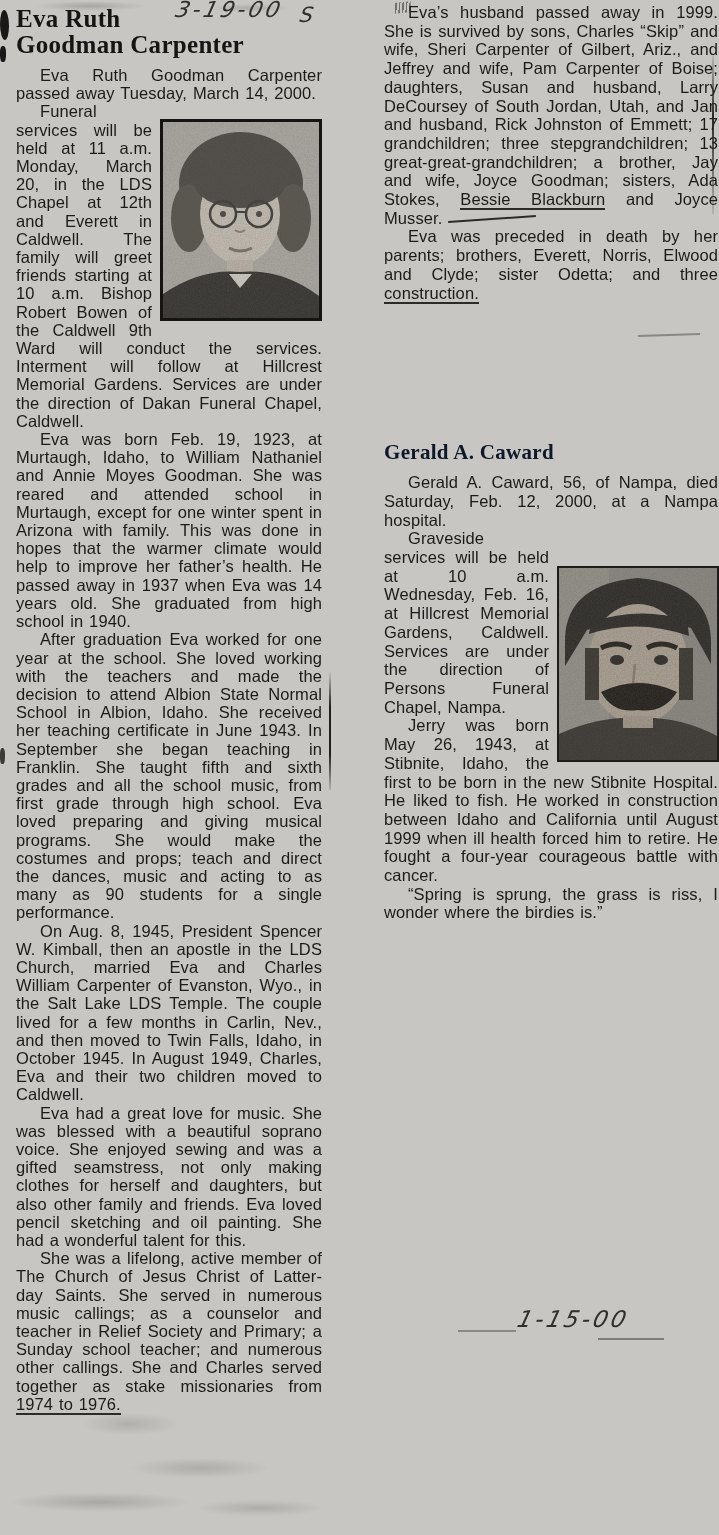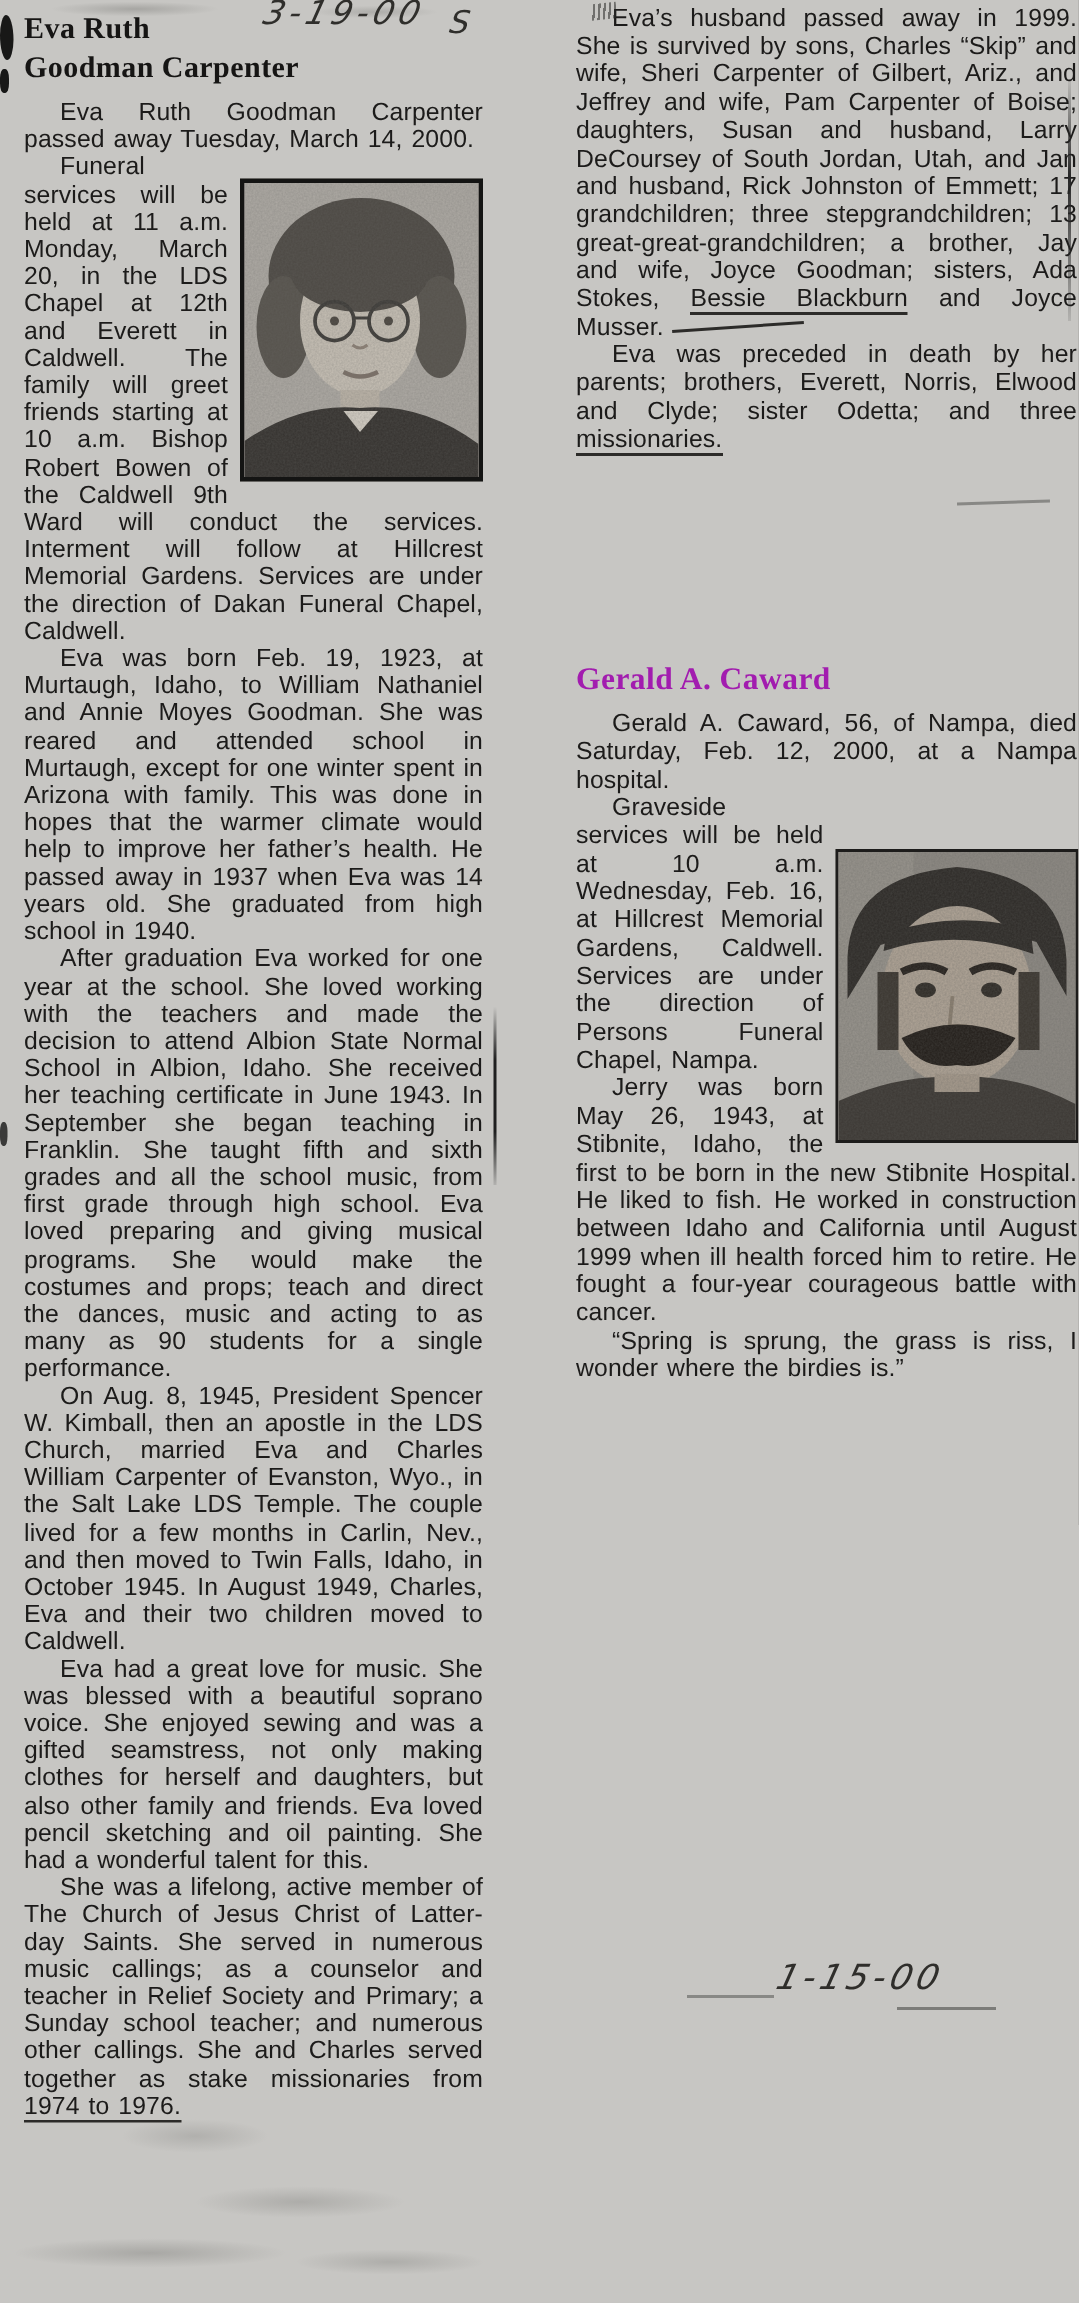--- a/index.html
+++ b/index.html
@@ -1,24 +1,24 @@
 <!DOCTYPE html>
 <html><head>
 <meta charset="utf-8">
 <style>
   html,body{margin:0;padding:0;background:#a9a8a6;}
   .page{position:relative;width:719px;height:1535px;background:#c7c6c3;overflow:hidden;
         font-family:"Liberation Sans",sans-serif;color:#1c1b1a;}
   .col{position:absolute;}
   .col-left{left:16px;top:6px;width:306px;}
   .col-right{left:384px;top:3px;width:334px;}
-  h1.obit-title{font-family:"Liberation Serif",serif;font-weight:bold;font-size:20px;
+  h1.obit-title{font-family:"Liberation Serif",serif;font-weight:bold;font-size:25px;
         line-height:26px;margin:0 0 8px 0;letter-spacing:.3px;color:#161514;}
   h2.obit-title{font-family:"Liberation Serif",serif;font-weight:bold;font-size:21px;
-        line-height:24px;margin:0 0 9px 0;letter-spacing:.3px;color:#a21caf;}
+        line-height:24px;margin:0 0 9px 0;letter-spacing:.3px;color:#0f172a;}
   .para{margin:0;text-align:justify;text-indent:24px;font-size:16.5px;line-height:18.2px;
         letter-spacing:.1px;word-spacing:1.2px;}
   .col-right .para{line-height:18.7px;}
   .noindent{text-indent:0;}
   .para-becky{margin-top:12px;}
   .section-gap{height:138px;}
   .photo{float:right;box-sizing:border-box;background:#b3afa9;}
   .photo-eva{width:162px;height:202px;border:3px solid #141413;margin:17px 0 6px 8px;}
   .photo-gerald{width:162px;height:196px;border:2px solid #1d1c1b;margin:37px -1px 8px 8px;}
   .photo svg{display:block;width:100%;height:100%;}
@@ -96,21 +96,21 @@
 
     <p class="para">Eva was born Feb. 19, 1923, at Murtaugh, Idaho, to William Nathaniel and Annie Moyes Goodman. She was reared and attended school in Murtaugh, except for one winter spent in Arizona with family. This was done in hopes that the warmer climate would help to improve her father’s health. He passed away in 1937 when Eva was 14 years old. She graduated from high school in 1940.</p>
     <p class="para">After graduation Eva worked for one year at the school. She loved working with the teachers and made the decision to attend Albion State Normal School in Albion, Idaho. She received her teaching certificate in June 1943. In September she began teaching in Franklin. She taught fifth and sixth grades and all the school music, from first grade through high school. Eva loved preparing and giving musical programs. She would make the costumes and props; teach and direct the dances, music and acting to as many as 90 students for a single performance.</p>
     <p class="para">On Aug. 8, 1945, President Spencer W. Kimball, then an apostle in the LDS Church, married Eva and Charles William Carpenter of Evanston, Wyo., in the Salt Lake LDS Temple. The couple lived for a few months in Carlin, Nev., and then moved to Twin Falls, Idaho, in October 1945. In August 1949, Charles, Eva and their two children moved to Caldwell.</p>
     <p class="para">Eva had a great love for music. She was blessed with a beautiful soprano voice. She enjoyed sewing and was a gifted seamstress, not only making clothes for herself and daughters, but also other family and friends. Eva loved pencil sketching and oil painting. She had a wonderful talent for this.</p>
     <p class="para"><span>She was a lifelong, active member of The Church of Jesus Christ of Latter-day Saints. She served in numerous music callings; as a counselor and teacher in Relief Society and Primary; a Sunday school teacher; and numerous other callings. She and Charles served together as stake missionaries from </span><span class="hand-underline">1974 to 1976.</span></p>
   </div>
 
   <div class="col col-right">
     <p class="para"><span>Eva’s husband passed away in 1999. She is survived by sons, Charles “Skip” and wife, Sheri Carpenter of Gilbert, Ariz., and Jeffrey and wife, Pam Carpenter of Boise; daughters, Susan and husband, Larry DeCoursey of South Jordan, Utah, and Jan and husband, Rick Johnston of Emmett; 17 grandchildren; three stepgrandchildren; 13 great-great-grandchildren; a brother, Jay and wife, Joyce Goodman; sisters, Ada Stokes, </span><span class="hand-underline">Bessie Blackburn</span><span> and Joyce Musser.</span><span class="hand-stroke"></span></p>
-    <p class="para"><span>Eva was preceded in death by her parents; brothers, Everett, Norris, Elwood and Clyde; sister Odetta; and three </span><span class="hand-underline">missionaries.</span></p>
+    <p class="para"><span>Eva was preceded in death by her parents; brothers, Everett, Norris, Elwood and Clyde; sister Odetta; and three </span><span class="hand-underline">construction.</span></p>
 
     <div class="section-gap"></div>
 
     <h2 class="obit-title">Gerald A. Caward</h2>
 
     <p class="para">Gerald A. Caward, 56, of Nampa, died Saturday, Feb. 12, 2000, at a Nampa hospital.</p>
 
     <p class="para"><span class="photo photo-gerald">
           <svg viewBox="0 0 158 192" preserveAspectRatio="none" aria-hidden="true">
         <defs>

